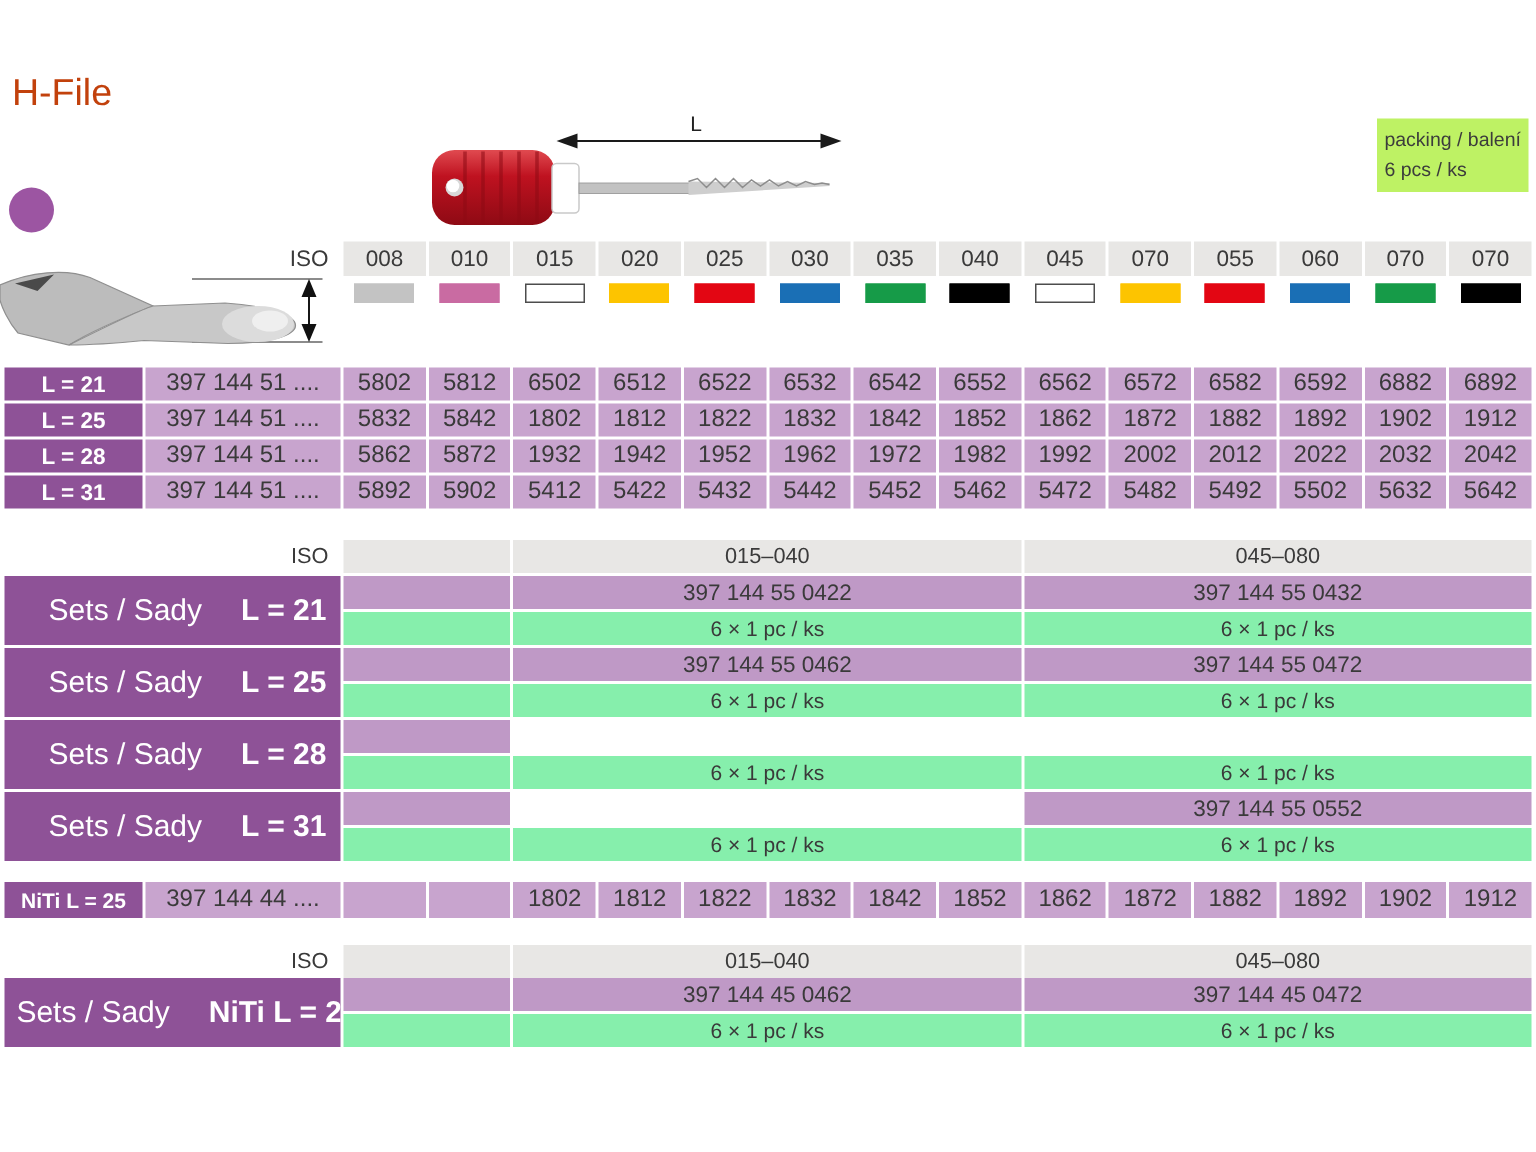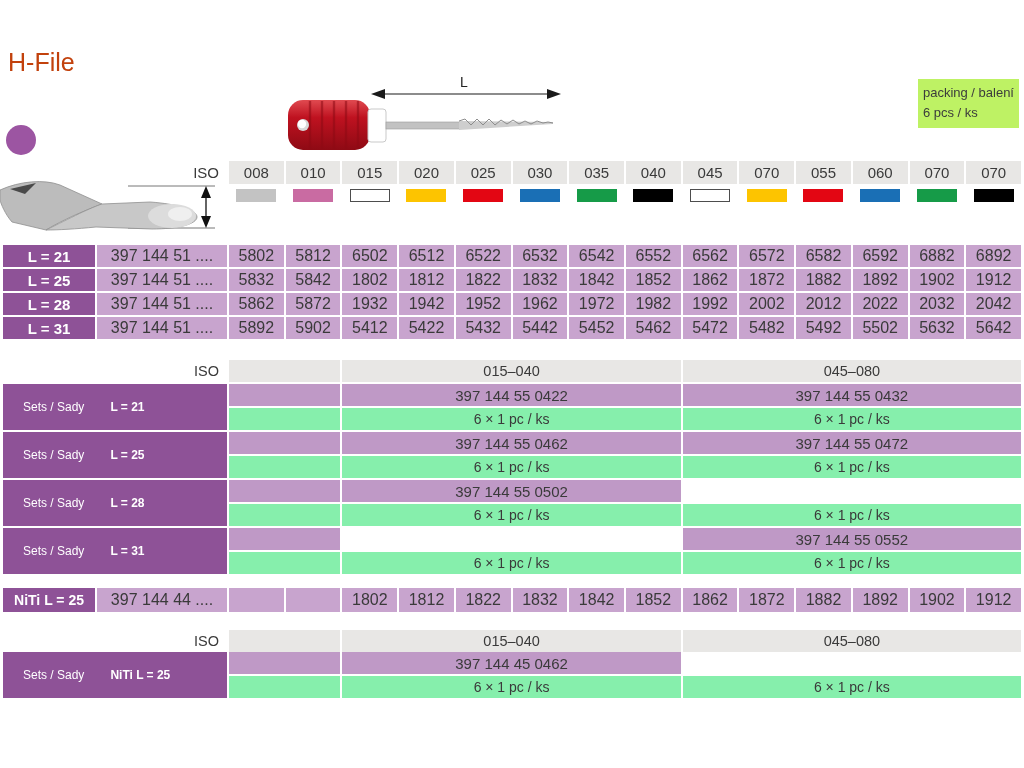--- a/index.html
+++ b/index.html
@@ -35,21 +35,21 @@
   .sets-iso2{top:630px;grid-auto-rows:22px;font-size:14.5px}
   .block{grid-auto-rows:22px;row-gap:2px}
   .b1{top:384px}.b2{top:432px}.b3{top:480px}.b4{top:528px}.b5{top:652px}
   .gcL{grid-column:1/span 2;grid-row:1/span 2}
   .gcN{grid-column:3/span 2}
   .gcA{grid-column:5/span 6}
   .gcB{grid-column:11/span 6}
   .r1{grid-row:1}.r2{grid-row:2}
   .sc{background:#bf99c6;font-size:15px}
   .sl{background:#86efac;font-size:14px}
-  .setlbl{background:#8e5297;color:#fff;font-size:12px;justify-content:flex-start;padding-left:20px;font-weight:normal}
+  .setlbl{background:#8e5297;color:#fff;font-size:20px;justify-content:center;padding-left:20px;font-weight:normal}
   .setlbl .sz{font-weight:bold;margin-left:26px}
 </style>
 </head>
 <body>
 
 <div class="page">
 
   <div class="title">H-File</div>
 
   <div class="packing">
@@ -268,21 +268,20 @@
     <div class="c sl gcA r2">6 × 1 pc / ks</div>
     <div class="c sl gcB r2">6 × 1 pc / ks</div>
   </div>
 
   <div class="g block b3">
     <div class="c setlbl gcL">
       <span>Sets / Sady</span>
         <span class="sz">L = 28</span>
     </div>
     <div class="c sc gcN r1"></div>
-    <div class="c sc gcA r1">397 144 55 0502</div>
     <div class="c sl gcN r2"></div>
     <div class="c sl gcA r2">6 × 1 pc / ks</div>
     <div class="c sl gcB r2">6 × 1 pc / ks</div>
   </div>
 
   <div class="g block b4">
     <div class="c setlbl gcL">
       <span>Sets / Sady</span>
         <span class="sz">L = 31</span>
     </div>
@@ -319,18 +318,19 @@
     <div class="c hdr gcB r1">045–080</div>
   </div>
 
   <div class="g block b5">
     <div class="c setlbl gcL">
       <span>Sets / Sady</span>
         <span class="sz">NiTi  L = 25</span>
     </div>
     <div class="c sc gcN r1"></div>
     <div class="c sc gcA r1">397 144 45 0462</div>
+    <div class="c sc gcB r1">397 144 45 0472</div>
     <div class="c sl gcN r2"></div>
     <div class="c sl gcA r2">6 × 1 pc / ks</div>
     <div class="c sl gcB r2">6 × 1 pc / ks</div>
   </div>
 
 </div>
 
 </body></html>

